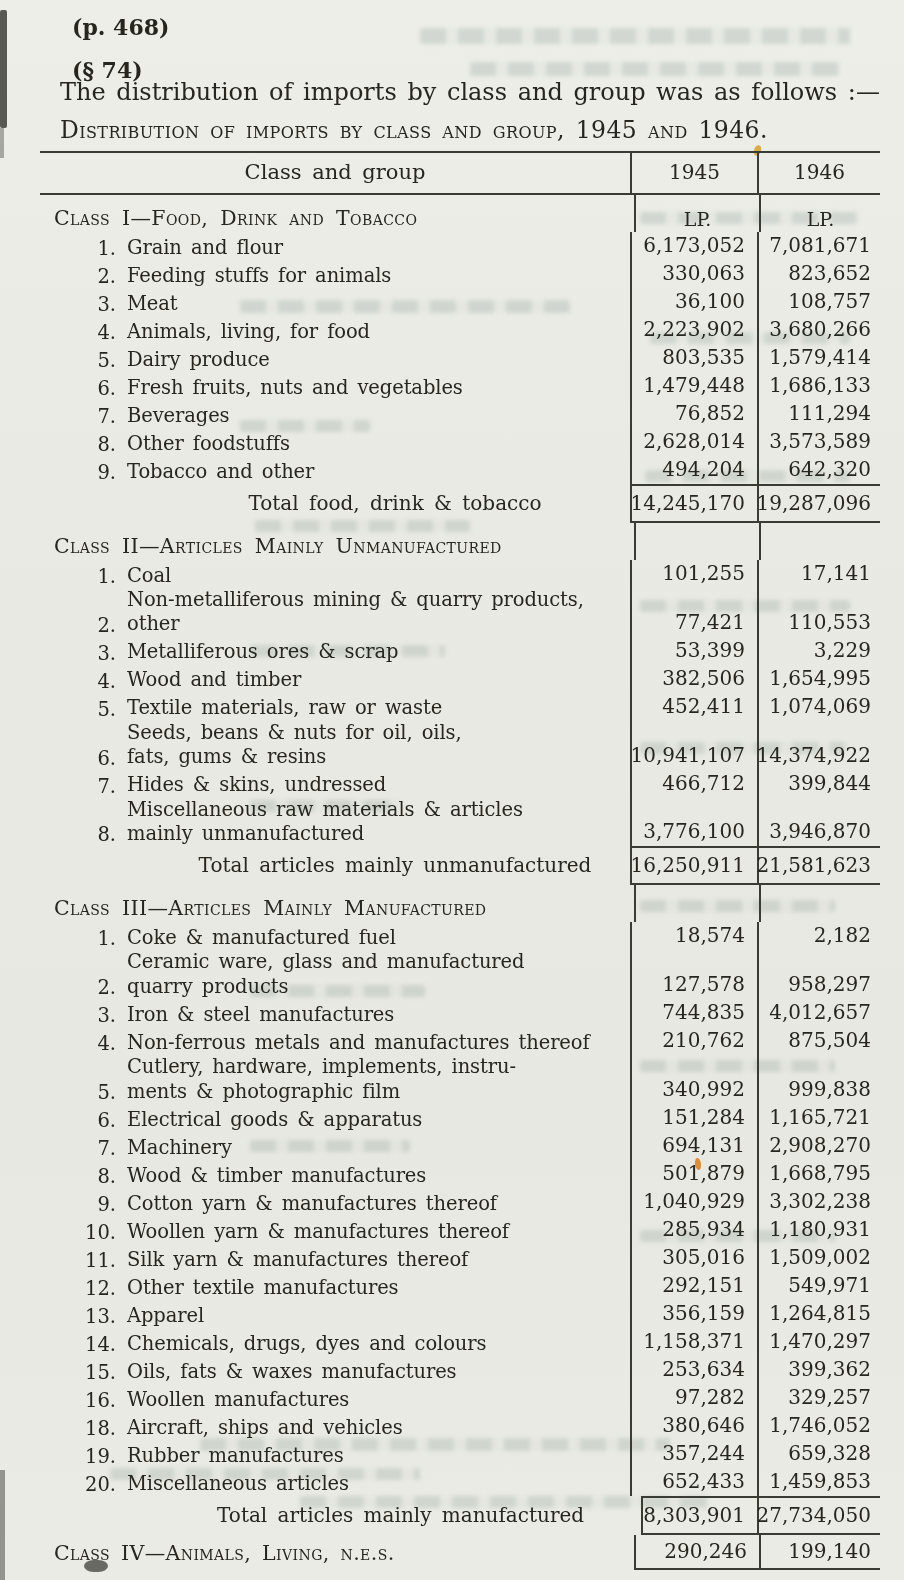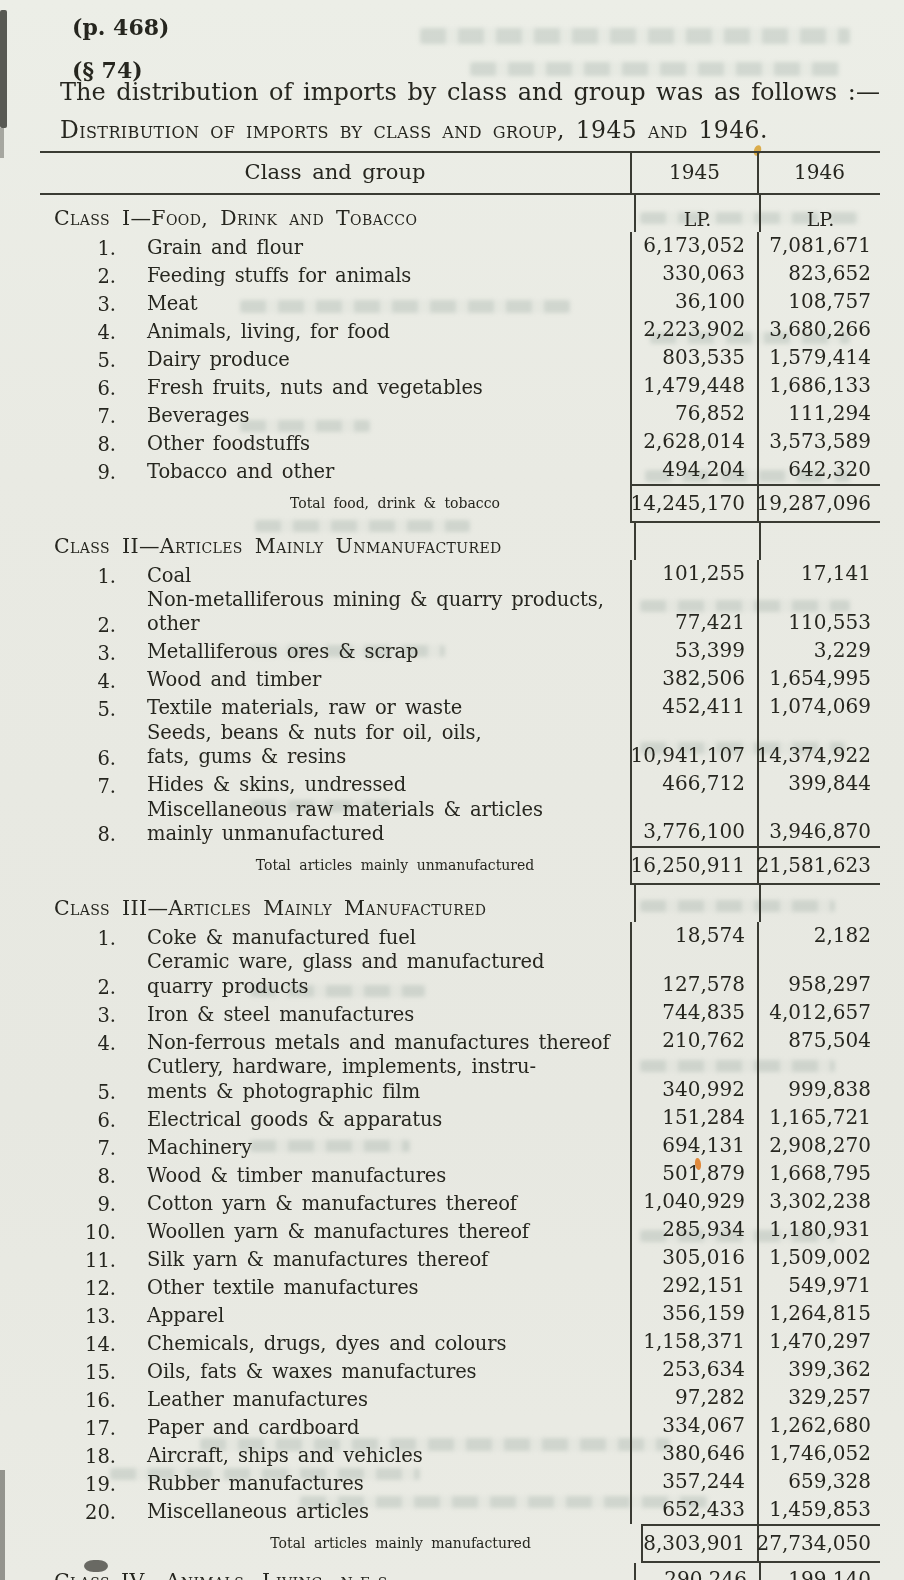--- a/index.html
+++ b/index.html
@@ -37,27 +37,27 @@
   .header-row .c-label{justify-content:center;align-items:center;padding:7px 0 9px 0;font-size:21px;word-spacing:4px;}
   .header-row .c-num{justify-content:center;align-items:center;padding:7px 0 9px 0;font-size:20px;}
 
   .heading-row .c-label{padding:11px 0 2px 14px;}
   .heading{font-variant:small-caps;letter-spacing:.4px;word-spacing:5px;font-size:20.5px;}
   .heading-row .c-num{justify-content:center;padding:11px 0 2px 0;font-size:19px;}
 
   .item-row{min-height:24.6px;}
   .lblwrap{display:flex;width:100%;align-items:flex-end;}
   .num{width:76px;text-align:right;padding-right:11px;flex:none;}
-  .lbl{white-space:pre-wrap;word-spacing:3px;letter-spacing:-.1px;line-height:24.4px;margin-left:20px;}
+  .lbl{white-space:pre-wrap;word-spacing:3px;letter-spacing:-.1px;line-height:24.4px;}
   .item-row .c-num{font-size:20px;}
 
   .total-row .c-num{border-top:2px solid var(--rule);border-bottom:2px solid var(--rule);
                     padding-top:5px;padding-bottom:6px;font-size:20px;}
   .total-row .c-label{align-items:center;justify-content:center;padding:5px 30px 6px 150px;}
-  .total-lbl{font-size:14px;word-spacing:4px;}
+  .total-lbl{font-size:20px;word-spacing:4px;}
 
   .summary-row{min-height:30px;}
   .summary-row .c-label{padding:5px 0 4px 14px;align-items:center;}
   .summary-row .c-num{font-size:20px;padding-top:4px;padding-bottom:5px;align-items:center;}
   .rule-bot .c-num{border-bottom:2px solid var(--rule);}
   .sum-lbl{font-variant:small-caps;letter-spacing:.4px;word-spacing:4px;font-size:20.5px;}
 
   .page-num{position:absolute;left:0;top:1530px;width:904px;text-align:center;font-size:21px;}
 </style>
 </head>
@@ -466,39 +466,29 @@
               <div class="lbl">Oils, fats &amp; waxes manufactures</div>
             </div>
           </div>
           <div class="c-num n1">253,634</div>
           <div class="c-num n2">399,362</div>
         </div>
         <div class="trow item-row">
           <div class="c-label">
             <div class="lblwrap">
               <div class="num">16.</div>
-              <div class="lbl">Leather manufactures</div>
+              <div class="lbl">Woollen manufactures</div>
             </div>
           </div>
           <div class="c-num n1">97,282</div>
           <div class="c-num n2">329,257</div>
         </div>
         <div class="trow item-row">
           <div class="c-label">
             <div class="lblwrap">
-              <div class="num">17.</div>
-              <div class="lbl">Paper and cardboard</div>
-            </div>
-          </div>
-          <div class="c-num n1">334,067</div>
-          <div class="c-num n2">1,262,680</div>
-        </div>
-        <div class="trow item-row">
-          <div class="c-label">
-            <div class="lblwrap">
               <div class="num">18.</div>
               <div class="lbl">Aircraft, ships and vehicles</div>
             </div>
           </div>
           <div class="c-num n1">380,646</div>
           <div class="c-num n2">1,746,052</div>
         </div>
         <div class="trow item-row">
           <div class="c-label">
             <div class="lblwrap">

